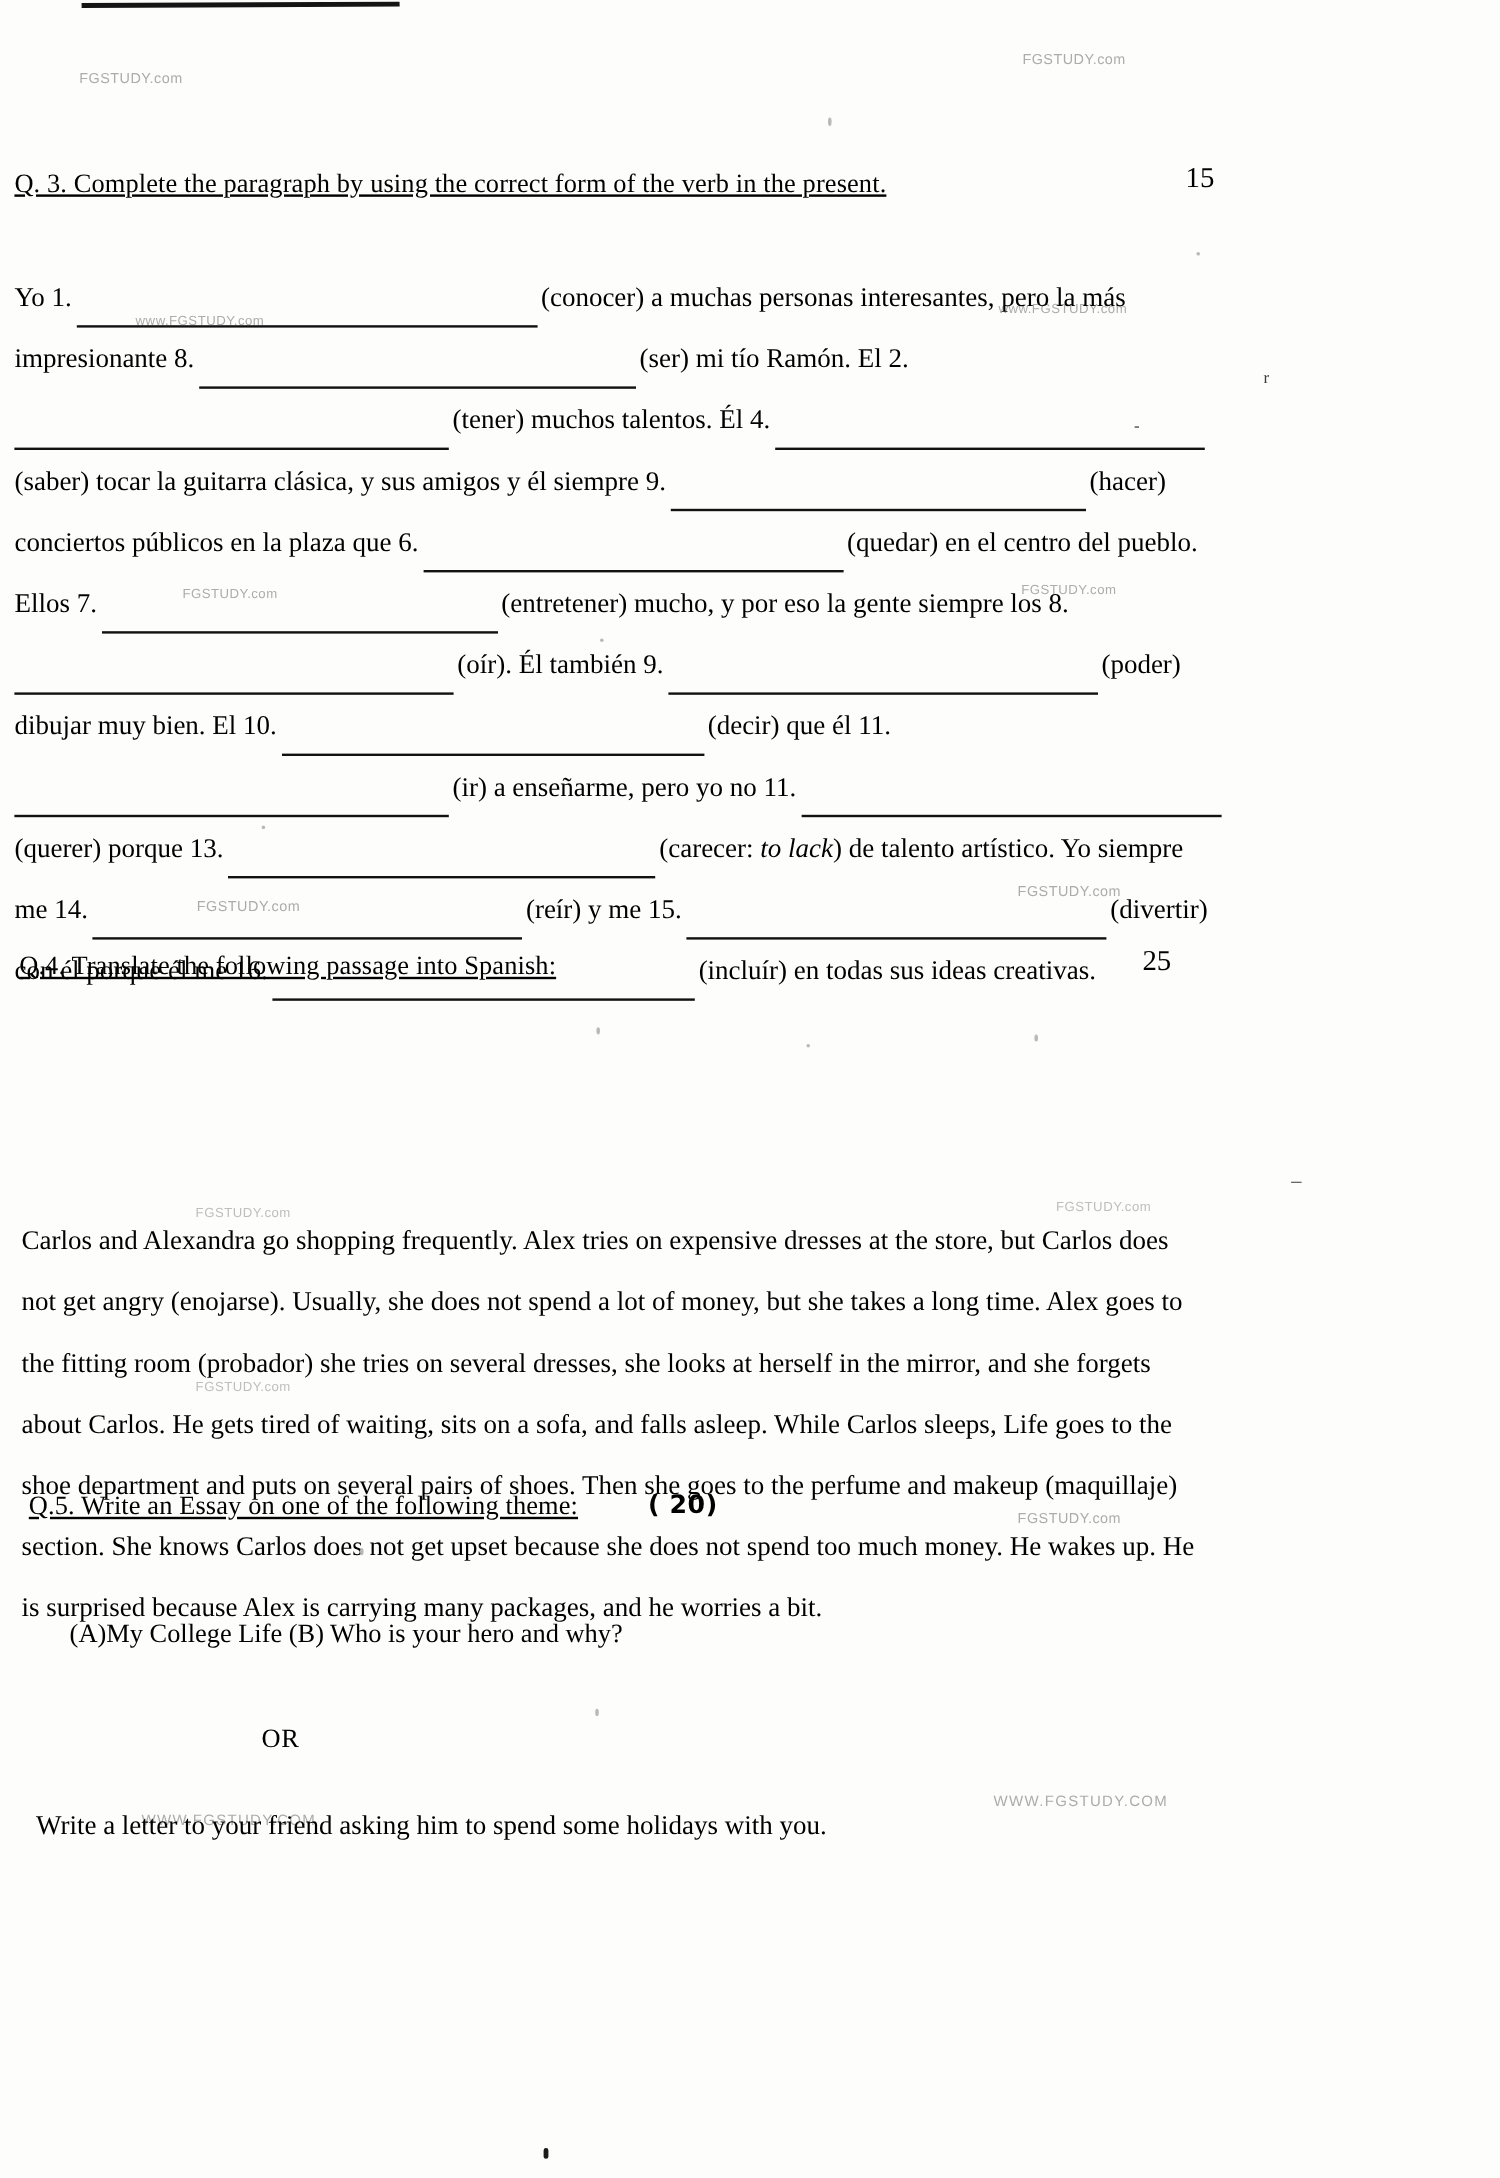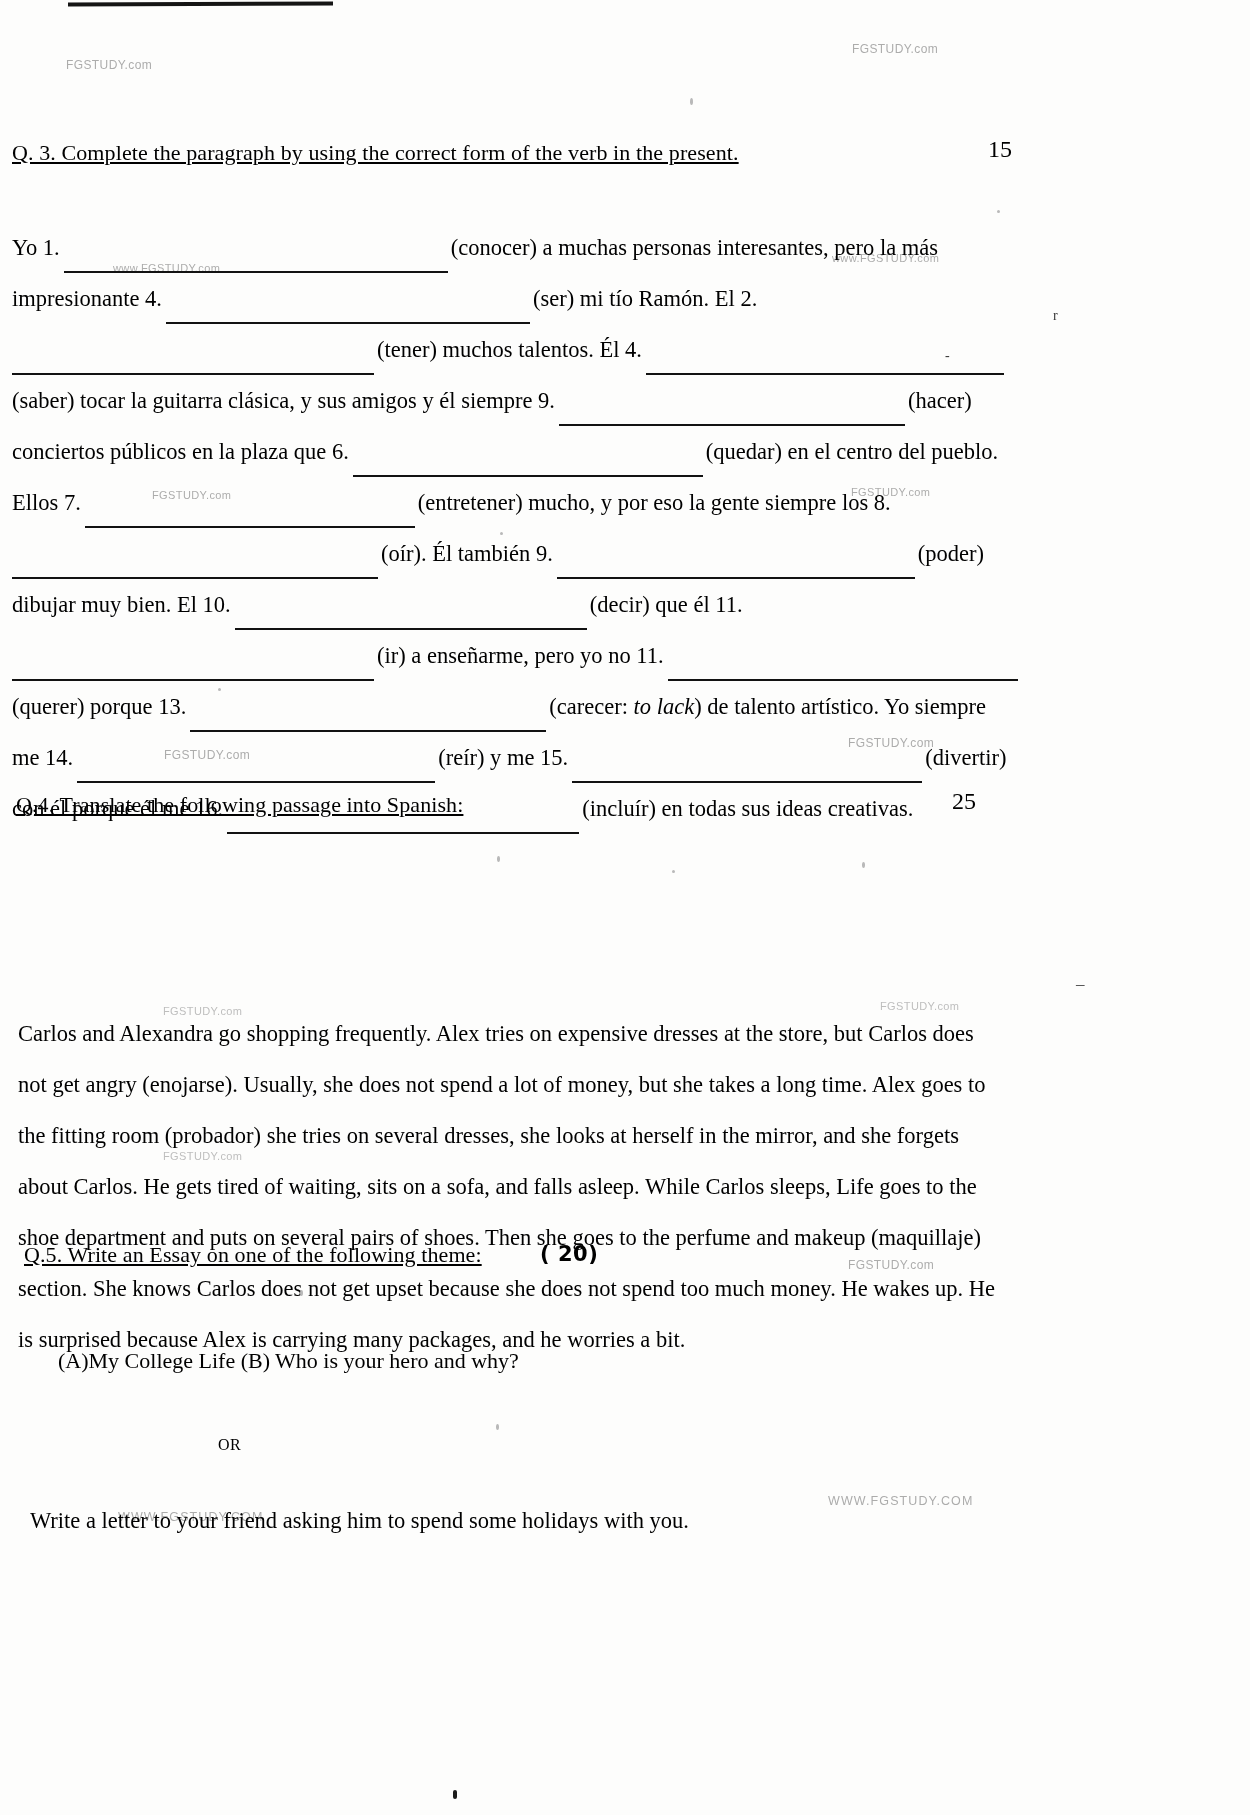--- a/index.html
+++ b/index.html
@@ -109,21 +109,21 @@
   }
   .passage .pline { white-space: nowrap; }
 
   .essay-opts {
     position: absolute;
     font-size: 22px;
     white-space: nowrap;
   }
   .or-label {
     position: absolute;
-    font-size: 16px;
+    font-size: 22px;
     letter-spacing: .5px;
   }
   .letter-line {
     position: absolute;
     font-size: 22.5px;
     white-space: nowrap;
   }
 
   
   .speck {
@@ -160,21 +160,21 @@
   <div class="wm xs light" style="left:880px; top:1000px;">FGSTUDY.com</div>
   <div class="wm sm" style="left:848px; top:1258px;">FGSTUDY.com</div>
   <div class="wm caps" style="left:118px; top:1510px;">WWW.FGSTUDY.COM</div>
   <div class="wm caps" style="left:828px; top:1494px;">WWW.FGSTUDY.COM</div>
 
   <div class="qline" style="left:12px; top:140px;">Q. 3. Complete the paragraph by using the correct form of the verb in the present.</div>
   <div class="marks" style="left:988px; top:136px;">15</div>
 
   <div class="fill-para">
       <div class="row"><span>Yo 1.</span><span class="blank" style="width: 384px;"></span><span>(conocer) a muchas personas interesantes, pero la más</span></div>
-      <div class="row"><span>impresionante 4.</span><span class="blank" style="width: 364px;"></span><span>(ser) mi tío Ramón. El 2.</span></div>
+      <div class="row"><span>impresionante 8.</span><span class="blank" style="width: 364px;"></span><span>(ser) mi tío Ramón. El 2.</span></div>
       <div class="row"><span class="blank" style="width: 362px; margin-left: 0px;"></span><span>(tener) muchos talentos. Él 4.</span><span class="blank" style="width: 358px;"></span></div>
       <div class="row"><span>(saber) tocar la guitarra clásica, y sus amigos y él siempre 9.</span><span class="blank" style="width: 346px;"></span><span>(hacer)</span></div>
       <div class="row"><span>conciertos públicos en la plaza que 6.</span><span class="blank" style="width: 350px;"></span><span>(quedar) en el centro del pueblo.</span></div>
       <div class="row"><span>Ellos 7.</span><span class="blank" style="width: 330px;"></span><span>(entretener) mucho, y por eso la gente siempre los 8.</span></div>
       <div class="row"><span class="blank" style="width: 366px; margin-left: 0px;"></span><span>(oír). Él también 9.</span><span class="blank" style="width: 358px;"></span><span>(poder)</span></div>
       <div class="row"><span>dibujar muy bien. El 10.</span><span class="blank" style="width: 352px;"></span><span>(decir) que él 11.</span></div>
       <div class="row"><span class="blank" style="width: 362px; margin-left: 0px;"></span><span>(ir) a enseñarme, pero yo no 11.</span><span class="blank" style="width: 350px;"></span></div>
       <div class="row"><span>(querer) porque 13.</span><span class="blank" style="width: 356px;"></span><span>(carecer: <i>to lack</i>) de talento artístico. Yo siempre</span></div>
       <div class="row"><span>me 14.</span><span class="blank" style="width: 358px;"></span><span>(reír) y me 15.</span><span class="blank" style="width: 350px;"></span><span>(divertir)</span></div>
       <div class="row"><span>con él porque él me 16.</span><span class="blank" style="width: 352px;"></span><span>(incluír) en todas sus ideas creativas.</span></div>

